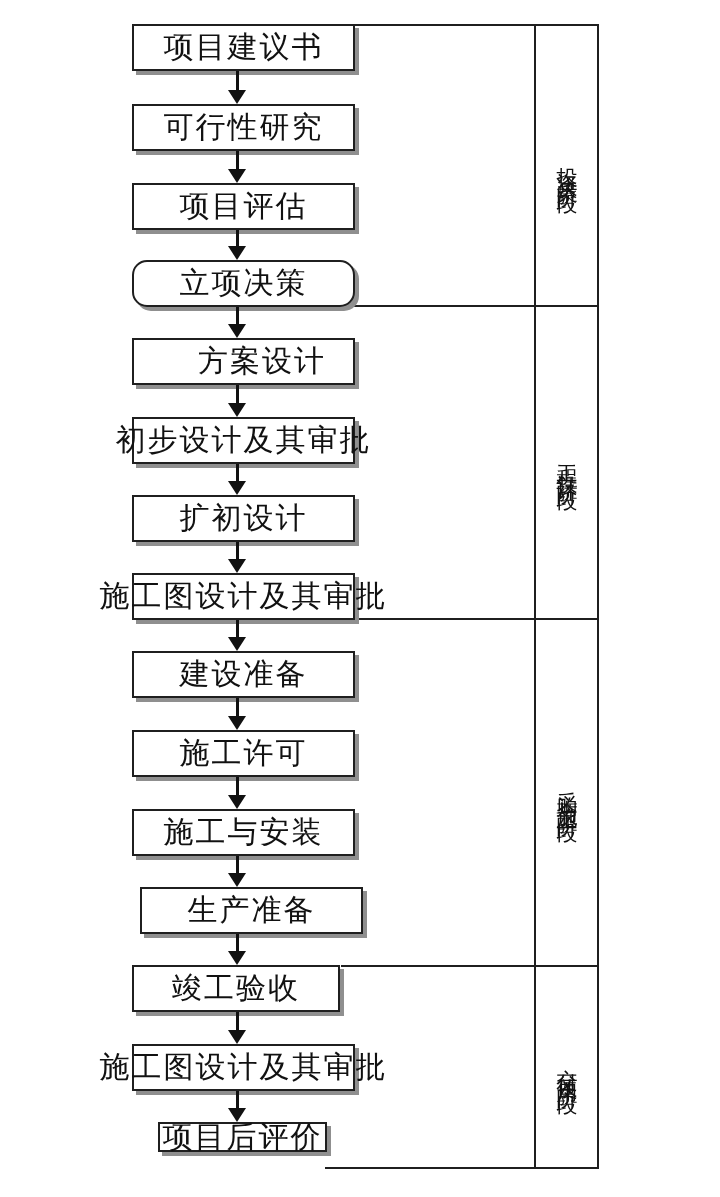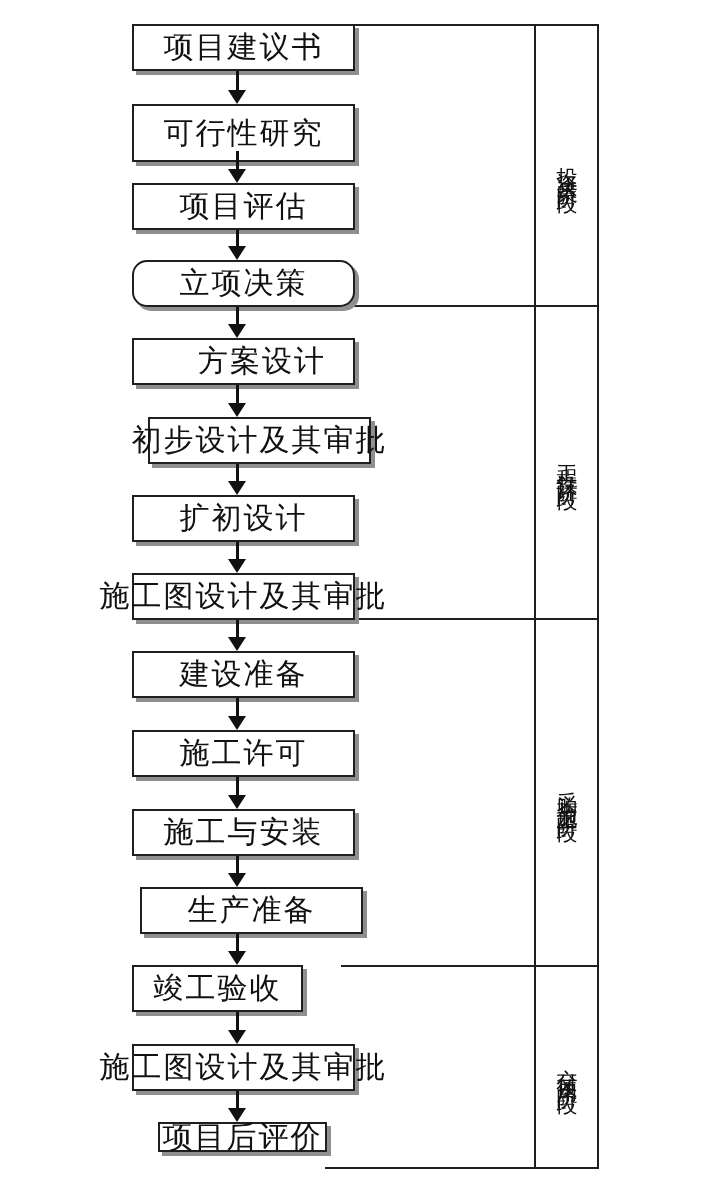--- a/index.html
+++ b/index.html
@@ -72,32 +72,32 @@
       </div>
       <div class="phase-cell" style="left: 536px; top: 620px; width: 61px; height: 345px;">
         <div class="phase-label">采购与施工阶段</div>
       </div>
       <div class="phase-cell" style="left: 536px; top: 967px; width: 61px; height: 200px;">
         <div class="phase-label">交付使用阶段</div>
       </div>
     </div>
   <div id="steps">
       <div class="flow-box" style="left: 132px; top: 24px; width: 223px; height: 47px;">项目建议书</div>
-      <div class="flow-box" style="left: 132px; top: 104px; width: 223px; height: 58px;">可行性研究</div>
+      <div class="flow-box" style="left: 132px; top: 104px; width: 223px; height: 47px;">可行性研究</div>
       <div class="flow-box" style="left: 132px; top: 183px; width: 223px; height: 47px;">项目评估</div>
       <div class="flow-box" style="left: 132px; top: 260px; width: 223px; height: 47px; border-radius: 15px;">立项决策</div>
       <div class="flow-box" style="left: 132px; top: 338px; width: 223px; height: 47px; padding-left: 37px;">方案设计</div>
-      <div class="flow-box" style="left: 132px; top: 417px; width: 223px; height: 47px; margin-left: 16px;">初步设计及其审批</div>
+      <div class="flow-box" style="left: 132px; top: 417px; width: 223px; height: 47px;">初步设计及其审批</div>
       <div class="flow-box" style="left: 132px; top: 495px; width: 223px; height: 47px;">扩初设计</div>
       <div class="flow-box" style="left: 132px; top: 573px; width: 223px; height: 47px;">施工图设计及其审批</div>
       <div class="flow-box" style="left: 132px; top: 651px; width: 223px; height: 47px;">建设准备</div>
       <div class="flow-box" style="left: 132px; top: 730px; width: 223px; height: 47px;">施工许可</div>
       <div class="flow-box" style="left: 132px; top: 809px; width: 223px; height: 47px;">施工与安装</div>
       <div class="flow-box" style="left: 140px; top: 887px; width: 223px; height: 47px;">生产准备</div>
-      <div class="flow-box" style="left: 132px; top: 965px; width: 171px; height: 47px;">竣工验收</div>
+      <div class="flow-box" style="left: 132px; top: 965px; width: 208px; height: 47px;">竣工验收</div>
       <div class="flow-box" style="left: 132px; top: 1044px; width: 223px; height: 47px;">施工图设计及其审批</div>
       <div class="flow-box" style="left: 158px; top: 1122px; width: 169px; height: 30px; text-align: center;">项目后评价</div>
     </div>
   <div id="arrows">
       <div class="arrow-stem" style="left: 236px; top: 71px; height: 21px;"></div>
       <div class="arrow-head" style="left: 228px; top: 90px;"></div>
       <div class="arrow-stem" style="left: 236px; top: 151px; height: 20px;"></div>
       <div class="arrow-head" style="left: 228px; top: 169px;"></div>
       <div class="arrow-stem" style="left: 236px; top: 230px; height: 18px;"></div>
       <div class="arrow-head" style="left: 228px; top: 246px;"></div>

